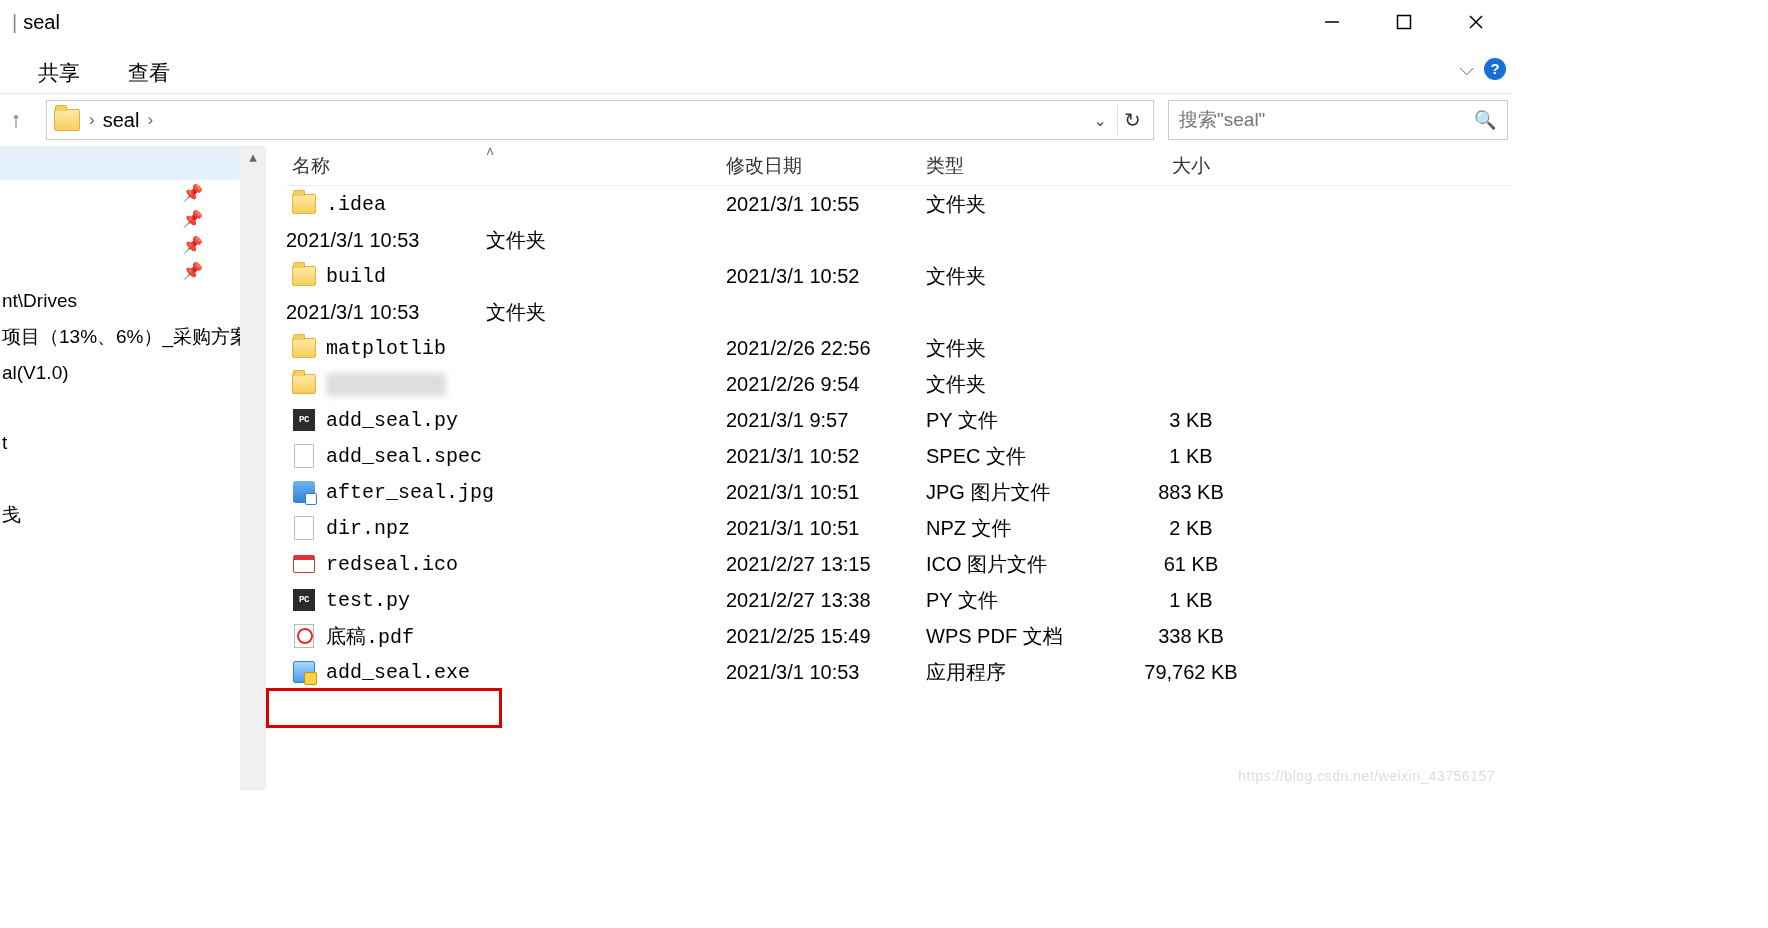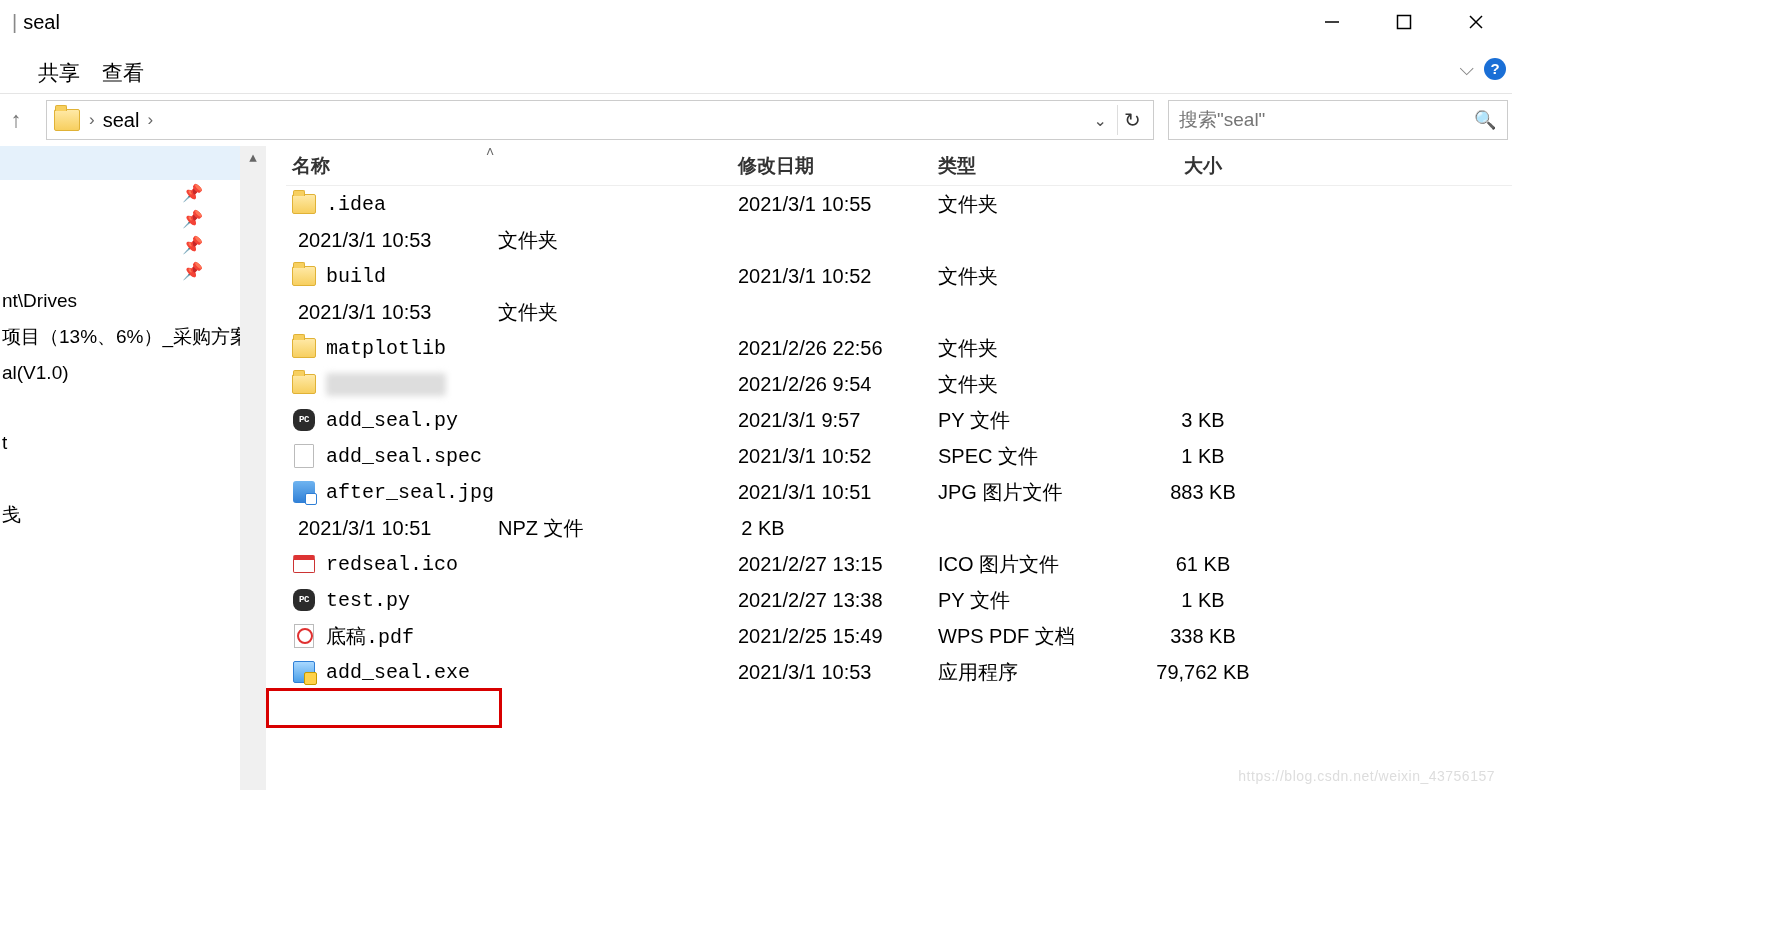--- a/index.html
+++ b/index.html
@@ -20,21 +20,21 @@
     padding-left: 6px;
   }
   .titlebar .tb-left { flex: 0 0 auto; display:flex; align-items:center; }
   .titlebar .tb-sep { color:#888; padding:0 6px; font-size:20px; }
   .titlebar .tb-title { font-size:20px; }
   .titlebar .spacer { flex:1; }
   .win-btns { display:flex; }
   .win-btn { width:72px; height:44px; display:flex; align-items:center; justify-content:center; font-size:18px; }
   .win-btn svg { stroke:#000; }
   
-  .ribbon { height:50px; display:flex; align-items:flex-end; padding-left:38px; gap:22px; border-bottom:1px solid #e5e5e5; }
+  .ribbon { height:50px; display:flex; align-items:flex-end; padding-left:38px; gap:48px; border-bottom:1px solid #e5e5e5; }
   .ribbon .tab { font-size:21px; padding-bottom:6px; }
   .ribbon-right { margin-left:auto; display:flex; align-items:center; padding-right:6px; gap:10px; height:100%; }
   .help-circle { width:22px; height:22px; border-radius:50%; background:#1a6fd6; color:#fff; font-size:15px; display:flex; align-items:center; justify-content:center; font-weight:bold;}
   
   .navrow { display:flex; align-items:center; height:52px; padding:6px 4px 6px 0; gap:14px; }
   .nav-up { width:32px; display:flex; align-items:center; justify-content:center; color:#777; font-size:22px;}
   .address { flex:1; height:40px; border:1px solid #ccc; display:flex; align-items:center; padding:0 6px; }
   .addr-folder { width:28px; height:28px; display:flex; align-items:center; justify-content:center; }
   .addr-sep { color:#666; padding:0 8px; font-size:17px;}
   .addr-text { font-size:20px; }
@@ -49,33 +49,33 @@
   .sidebar { width:240px; border-right:none; position:relative; }
   .sidebar .qa-row { height:26px; display:flex; justify-content:flex-end; align-items:center; padding-right:18px; color:#888; font-size:17px;}
   .sidebar .sb-item { padding:6px 4px 6px 2px; font-size:19px; white-space:nowrap; overflow:hidden;}
   .sidebar .selected { background:#e5f1fb; }
   .sidebar .quick-access-block { margin-top:0; }
   .sidebar .pin { float:right; color:#888; font-size:17px; padding-right:18px;}
   .scroll-gutter { width:26px; background:#f0f0f0; position:relative; }
   .scroll-up { position:absolute; top:2px; left:0; right:0; text-align:center; color:#666; font-size:15px;}
   
   .filelist { flex:1; padding-left:20px; position:relative;}
-  .headers { display:flex; border-bottom:1px solid #eee; height:40px; align-items:center; color:#333; font-size:19px;font-weight:bold;}
+  .headers { display:flex; border-bottom:1px solid #eee; height:40px; align-items:center; color:#333; font-size:19px;}
   .col-name { width:440px; padding-left:6px;}
-  .col-date { width:200px;margin-left:12px; }
+  .col-date { width:200px; }
   .col-type { width:200px; }
   .col-size { width:140px; text-align:center; padding-right:10px;}
   .sort-indicator { position:absolute; left:220px; top:-2px; color:#666; font-size:14px;}
   .row { display:flex; height:36px; align-items:center; font-size:20px; }
   .row .col-name { display:flex; align-items:center; gap:10px;font-family:Liberation Mono, monospace; }
   .icon { width:24px; height:24px; display:inline-flex; align-items:center; justify-content:center; flex-shrink:0;}
   .icon-folder { background:linear-gradient(#ffe9a6,#f7cf5f); border:1px solid #e0b236; border-radius:2px; width:24px; height:20px; position:relative;}
   .icon-folder::before{content:"";position:absolute;top:-5px;left:0;width:10px;height:5px;background:#f7cf5f;border:1px solid #e0b236;border-bottom:none;border-radius:2px 2px 0 0;}
   .icon-file { background:#fff; border:1px solid #bbb; width:20px; height:24px; border-radius:1px;}
-  .icon-py { background:#2b2b2b; width:22px; height:22px; display:flex; align-items:center; justify-content:center;border-radius:8px;}
+  .icon-py { background:#2b2b2b; width:22px; height:22px; display:flex; align-items:center; justify-content:center;}
   .icon-py span{color:#fff; font-size:9px; font-weight:bold; letter-spacing:-0.5px;}
   .icon-jpg { width:22px; height:22px; border-radius:3px; background:linear-gradient(#6fb4f0,#2f7fd6); display:flex; align-items:center; justify-content:flex-end; position:relative;}
   .icon-jpg::after{content:"";position:absolute;right:-2px;bottom:-2px;width:10px;height:10px;border-radius:2px;background:#fff;border:1px solid #2f7fd6;}
   .icon-ico { width:22px; height:18px; background:#fff; border:1px solid #c33; border-top:5px solid #d33; border-radius:2px;}
   .icon-pdf { width:20px; height:24px; background:#fff; border:1px solid #bbb; position:relative;}
   .icon-pdf::after{content:"";position:absolute;left:2px;top:3px;width:12px;height:12px;border-radius:50%;border:2px solid #e03030;}
   .icon-exe { width:22px; height:22px; background:linear-gradient(#a8d8ff,#4a9fe8); border:1px solid #2f7fd6; border-radius:2px; position:relative;}
   .icon-exe::after{content:"";position:absolute;right:-3px;bottom:-3px;width:11px;height:11px;background:#ffd24a;border:1px solid #c59a00;border-radius:2px;}
   .blurred { filter: blur(3px); background:#ddd; color:transparent; border-radius:3px; padding:0 24px;}
   .highlight-box { border:3px solid #d80000; position:absolute;}
@@ -262,20 +262,26 @@
             <span class="icon">
               <span class="icon-jpg"></span>
             </span>
             <span>after_seal.jpg</span>
           </div>
           <div class="col-date">2021/3/1 10:51</div>
           <div class="col-type">JPG 图片文件</div>
           <div class="col-size">883 KB</div>
         </div>
         <div class="row">
+          <div class="col-name">
+            <span class="icon">
+              <span class="icon-file"></span>
+            </span>
+            <span>dir.npz</span>
+          </div>
           <div class="col-date">2021/3/1 10:51</div>
           <div class="col-type">NPZ 文件</div>
           <div class="col-size">2 KB</div>
         </div>
         <div class="row">
           <div class="col-name">
             <span class="icon">
               <span class="icon-ico"></span>
             </span>
             <span>redseal.ico</span>

